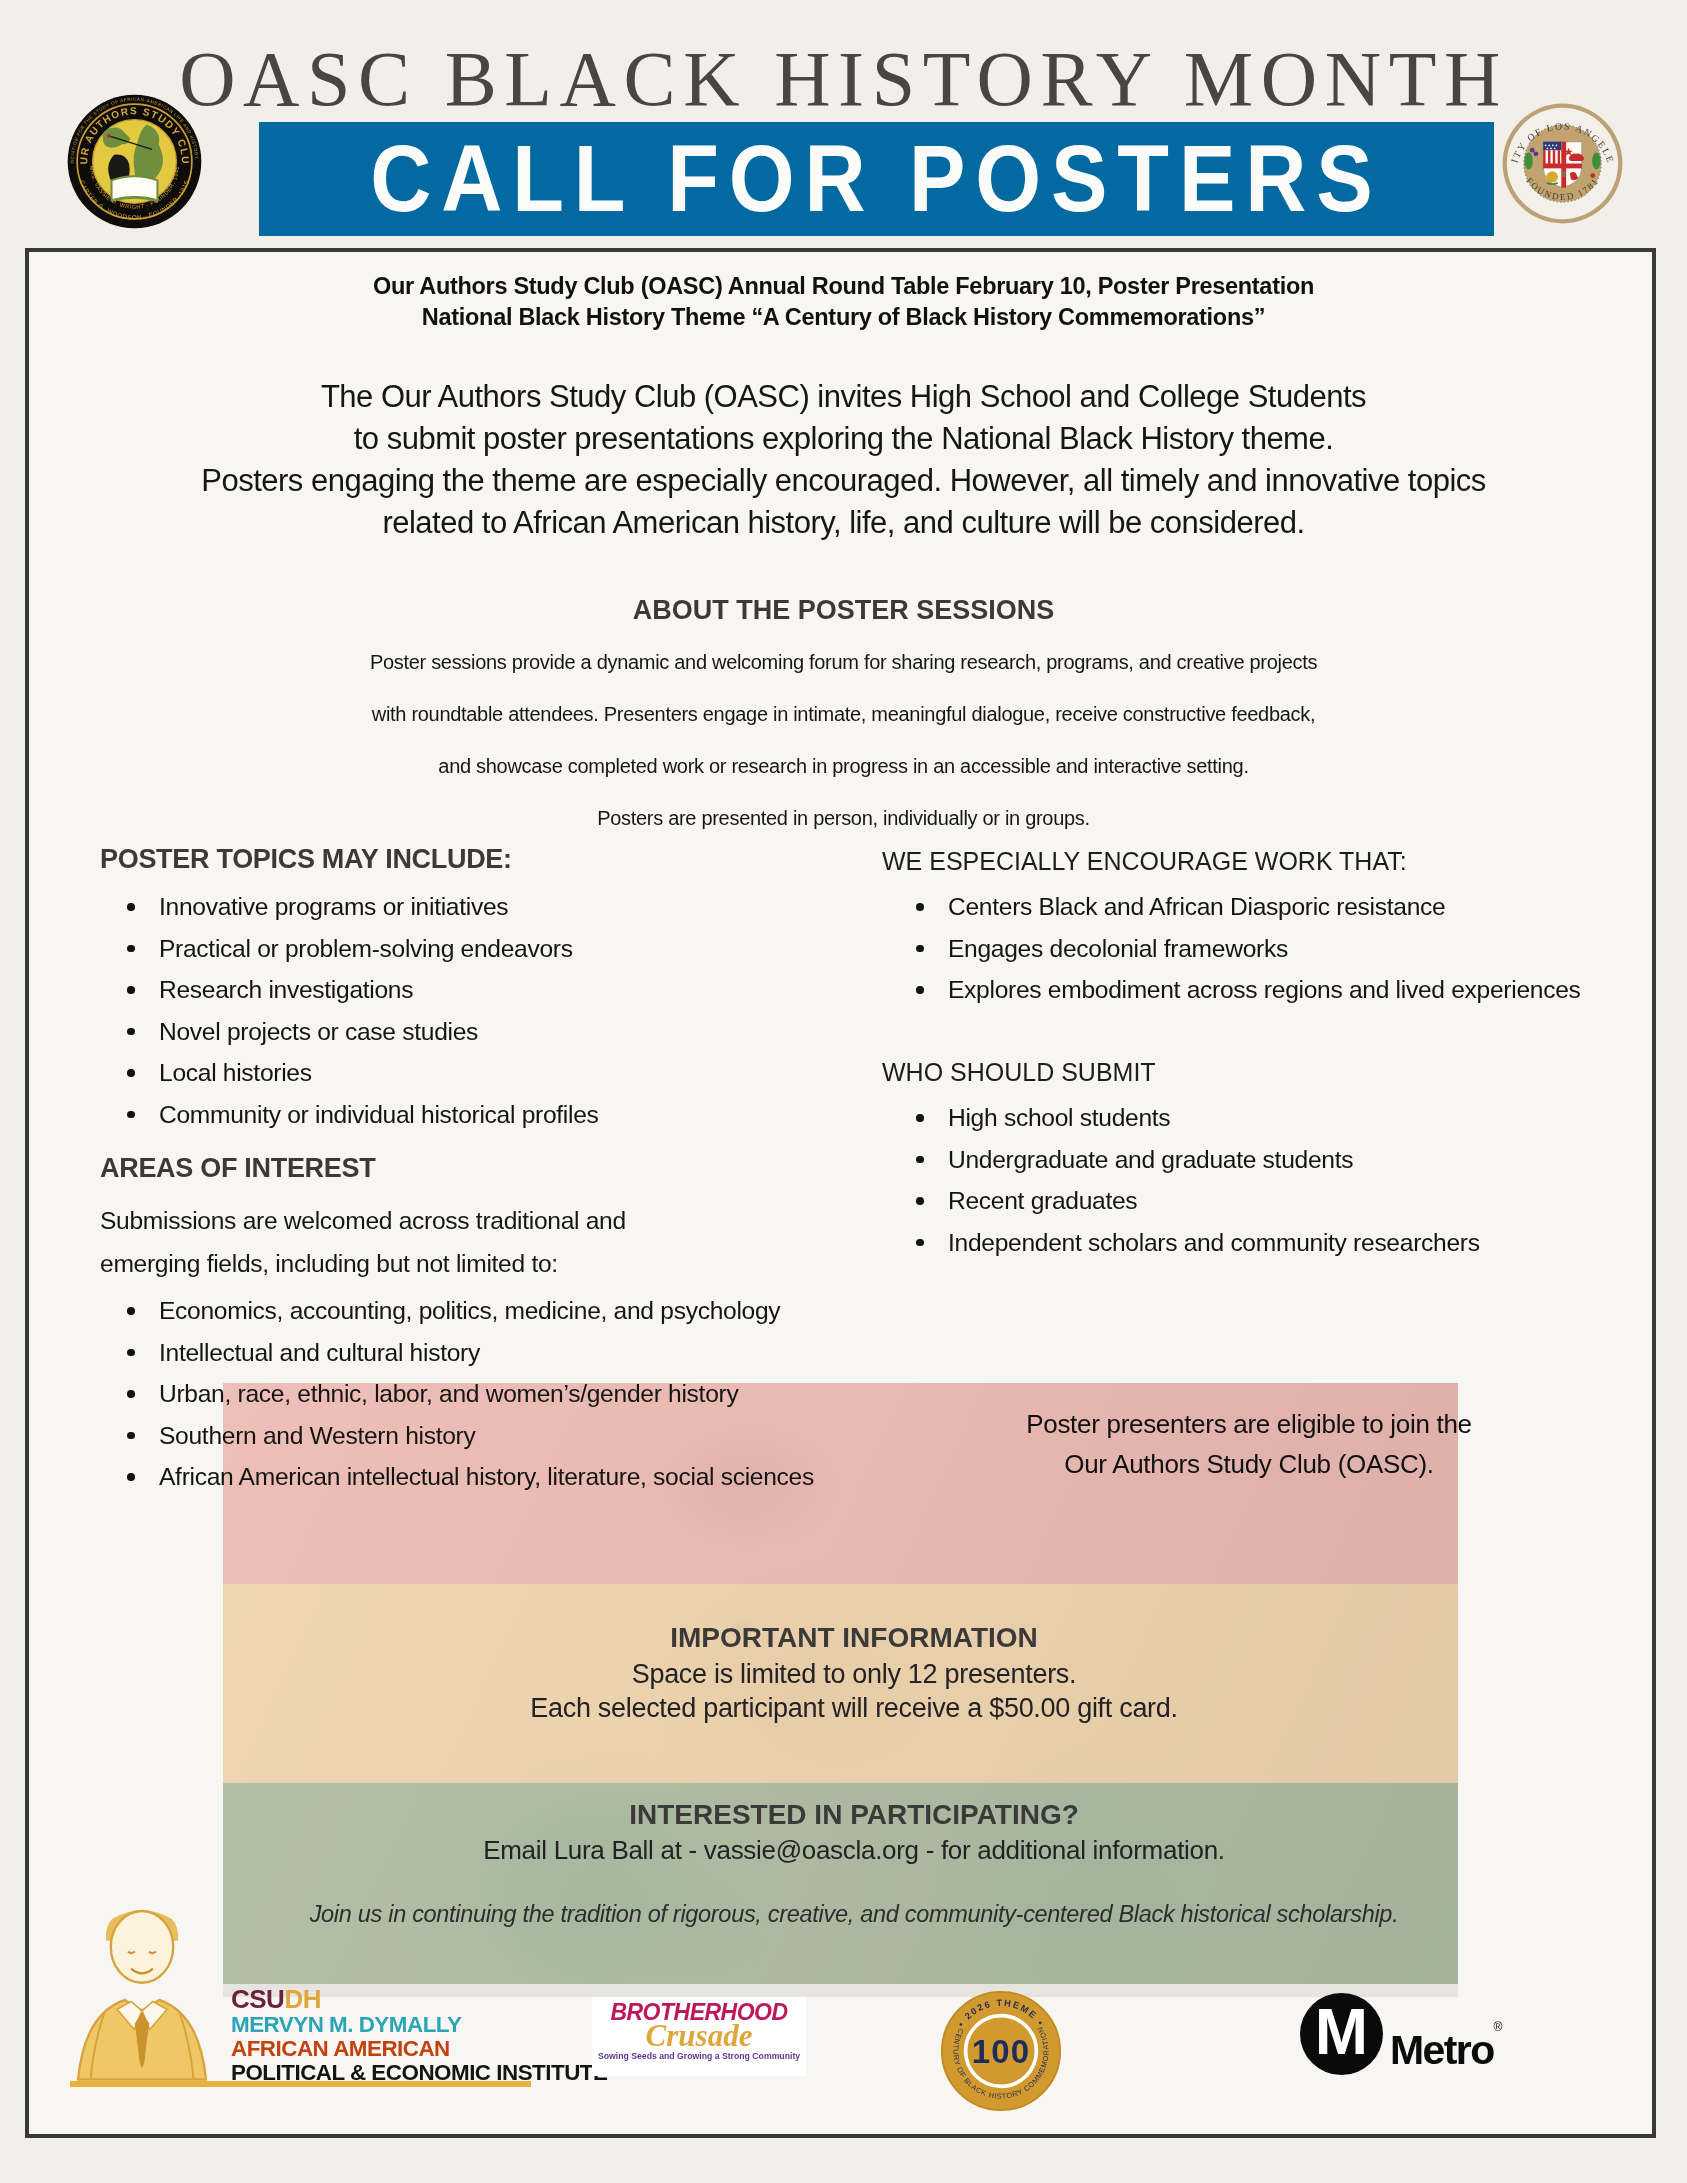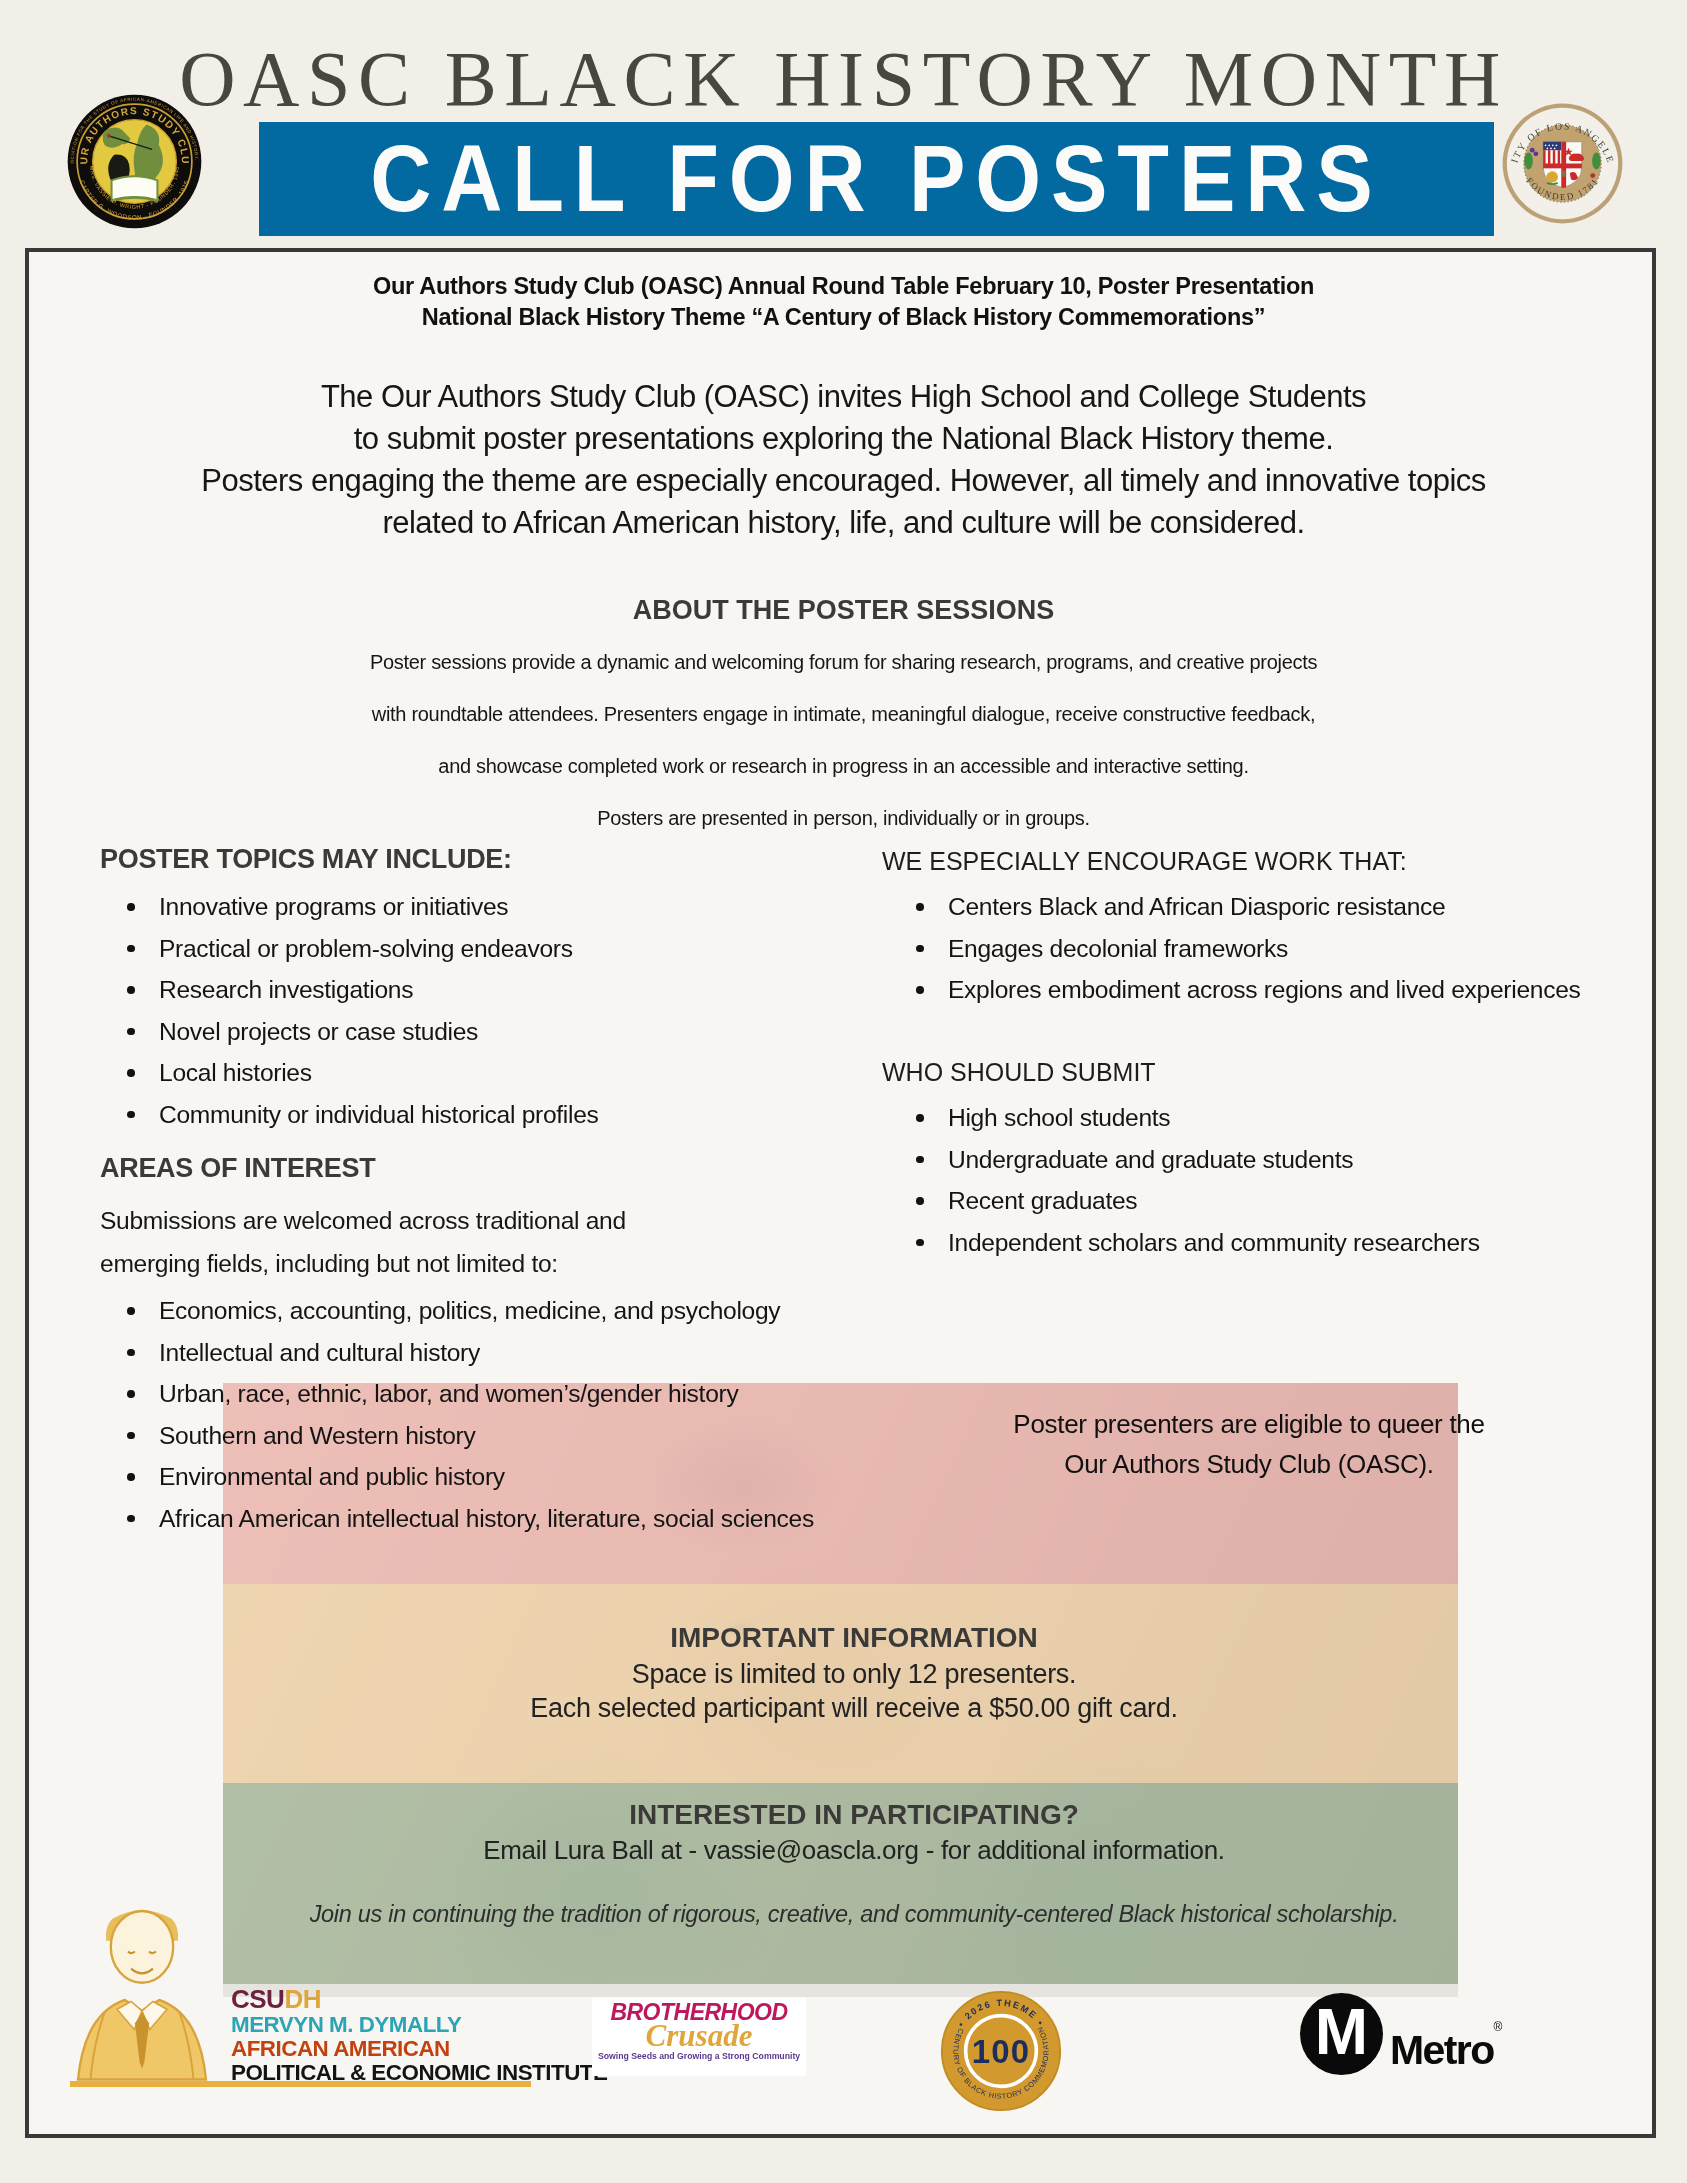--- a/index.html
+++ b/index.html
@@ -240,21 +240,21 @@
 with roundtable attendees. Presenters engage in intimate, meaningful dialogue, receive constructive feedback,
 and showcase completed work or research in progress in an accessible and interactive setting.
 Posters are presented in person, individually or in groups.</div>
 
 <div class="abs overlay">
   <div class="photo"></div>
   <div class="band band-red"></div>
   <div class="band band-tan"></div>
   <div class="band band-green"></div>
 
-  <div class="eligible">Poster presenters are eligible to queer the
+  <div class="eligible">Poster presenters are eligible to join the
 Our Authors Study Club (OASC).</div>
 
   <div class="important">
     <div class="important-h">IMPORTANT INFORMATION</div>
     <div class="important-b">Space is limited to only 12 presenters.
 Each selected participant will receive a $50.00 gift card.</div>
   </div>
 
   <div class="interested">
     <div class="interested-h">INTERESTED IN PARTICIPATING?</div>
@@ -275,21 +275,20 @@
 </ul>
 
 <div class="abs col-h-bold" style="left:100px;top:1153px;">AREAS OF INTEREST</div>
 <div class="abs areas-intro" style="left:100px;top:1199px;width:819px;">Submissions are welcomed across traditional and
 emerging fields, including but not limited to:</div>
 <ul class="abs blist" style="left:100px;top:1296px;width:791px;">
   <li>Economics, accounting, politics, medicine, and psychology</li>
   <li>Intellectual and cultural history</li>
   <li>Urban, race, ethnic, labor, and women’s/gender history</li>
   <li>Southern and Western history</li>
-  <li>Environmental and public history</li>
   <li>African American intellectual history, literature, social sciences</li>
 </ul>
 
 <div class="abs col-h-reg" style="left:882px;top:847px;">WE ESPECIALLY ENCOURAGE WORK THAT:</div>
 <ul class="abs blist" style="left:889px;top:892px;width:742px;">
   <li>Centers Black and African Diasporic resistance</li>
   <li>Engages decolonial frameworks</li>
   <li>Explores embodiment across regions and lived experiences</li>
 </ul>
 

